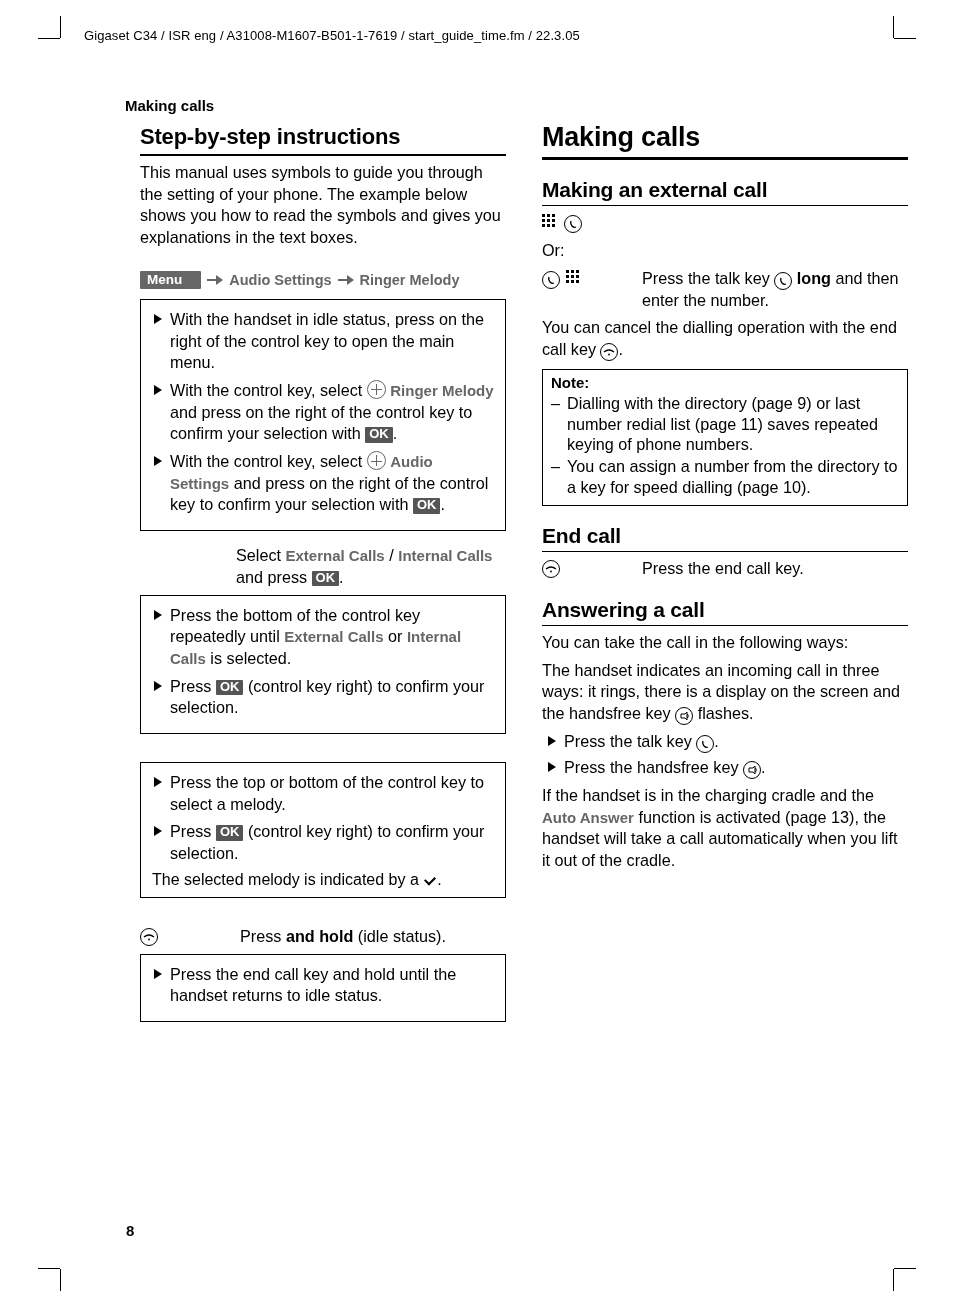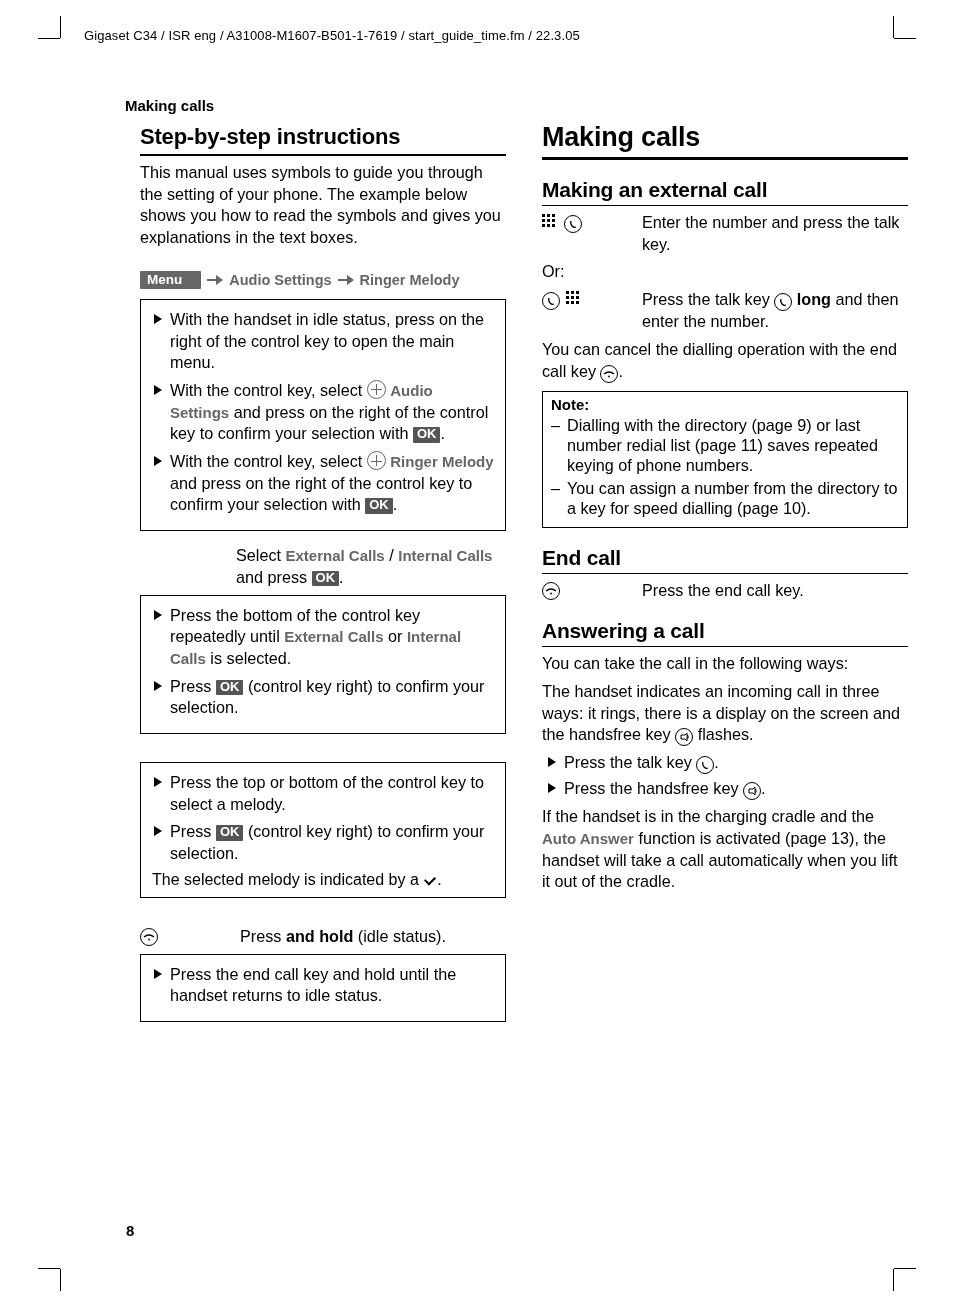--- a/index.html
+++ b/index.html
@@ -334,28 +334,28 @@
         <span class="path-arrow"></span>
         <span>Ringer Melody</span>
       </div>
 
       <div class="frame">
         <ul>
           <li>With the handset in idle status, press on the right of the control key to open the main menu.</li>
           <li>
             <span>With the control key, select </span>
             <span class="nav-circle"></span>
-            <span class="gray-bold">Audio Settings</span>
+            <span class="gray-bold">Ringer Melody</span>
             <span> and press on the right of the control key to confirm your selection with </span>
             <span class="ok-box">OK</span><span>.</span>
           </li>
           <li>
             <span>With the control key, select </span>
             <span class="nav-circle"></span>
-            <span class="gray-bold">Ringer Melody</span>
+            <span class="gray-bold">Audio Settings</span>
             <span> and press on the right of the control key to confirm your selection with </span>
             <span class="ok-box">OK</span><span>.</span>
           </li>
         </ul>
       </div>
 
       <div class="indent-block">
         <span>Select </span>
         <span class="gray-bold">External Calls</span>
         <span> / </span>
@@ -446,21 +446,20 @@
                   <rect x="10" y="10" width="3" height="3"></rect>
               </g>
             </svg>
           </span>
           <span class="ic">
             <svg width="12" height="12" viewBox="0 0 12 12">
                 <path d="M4 3 Q3 5 5 8 Q7 10 9 9" stroke="#000" stroke-width="1.3" fill="none"></path>
               </svg>
           </span>
         </div>
-        <div class="instr-text">Enter the number and press the talk key.</div>
       </div>
 
       <p style="margin:2px 0;">Or:</p>
 
       <div class="instr-row">
         <div class="instr-icons">
           <span class="ic">
             <svg width="12" height="12" viewBox="0 0 12 12">
                 <path d="M4 3 Q3 5 5 8 Q7 10 9 9" stroke="#000" stroke-width="1.3" fill="none"></path>
               </svg>

